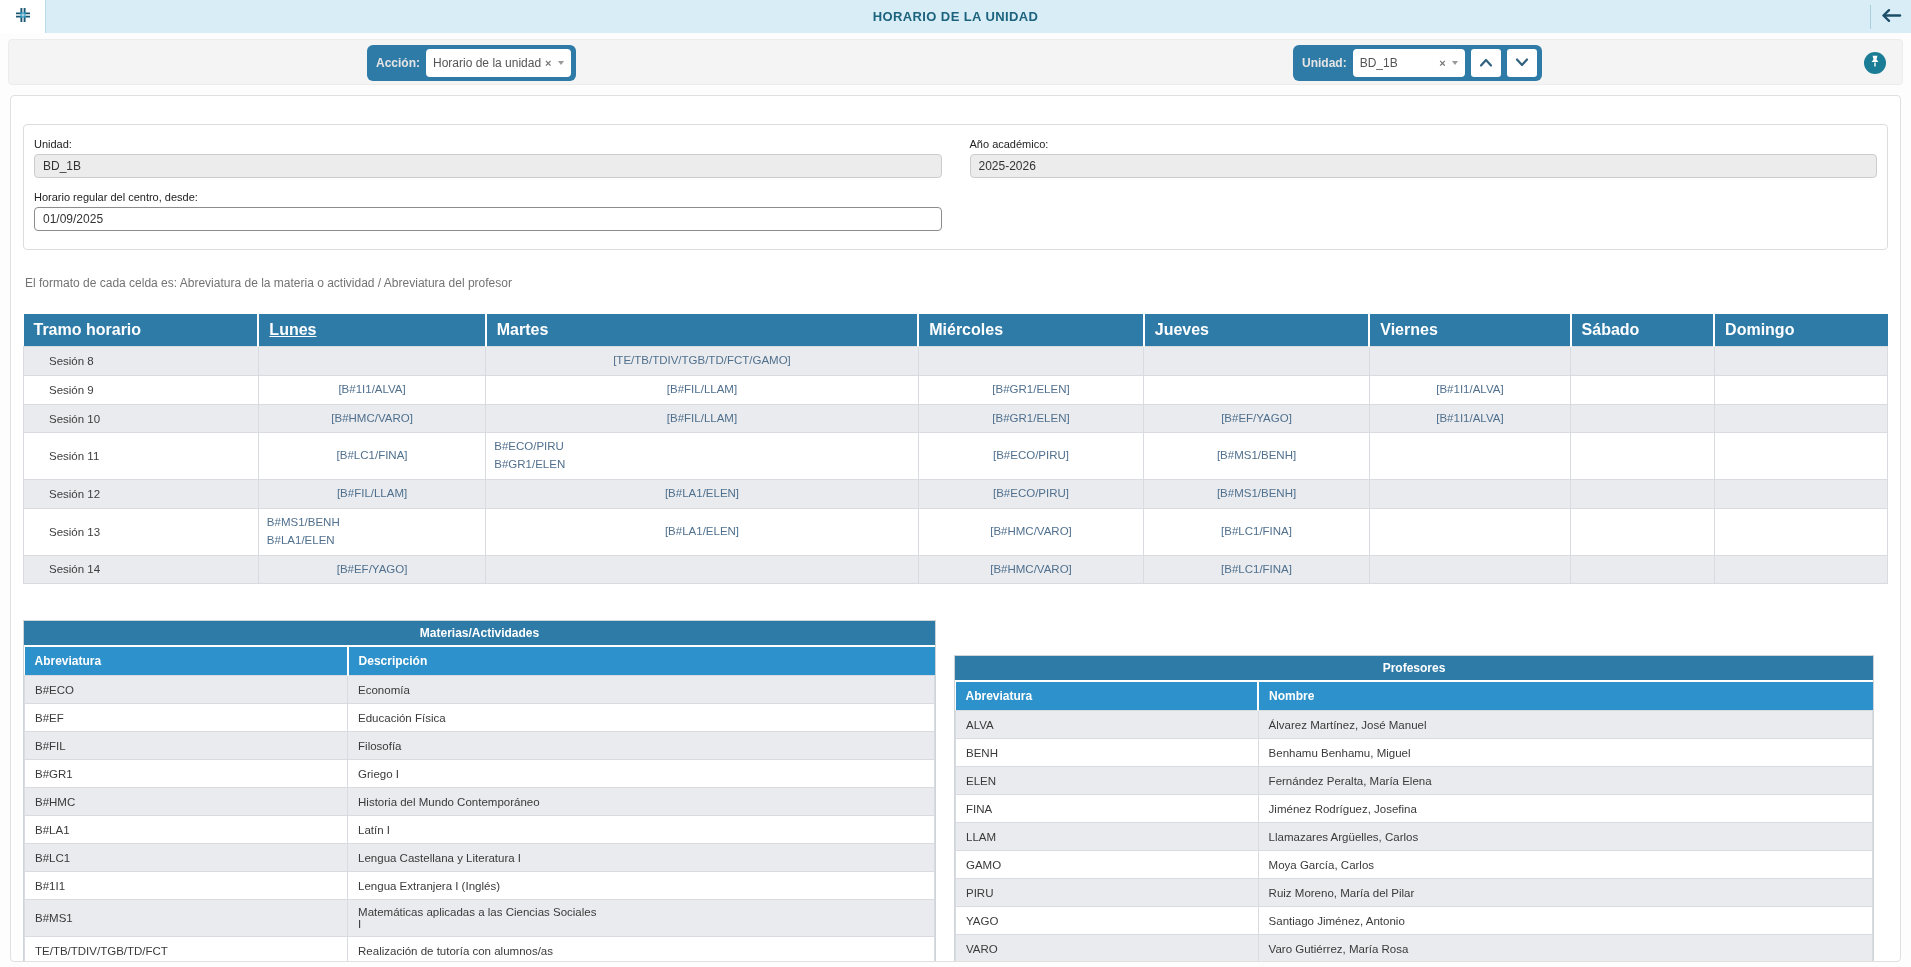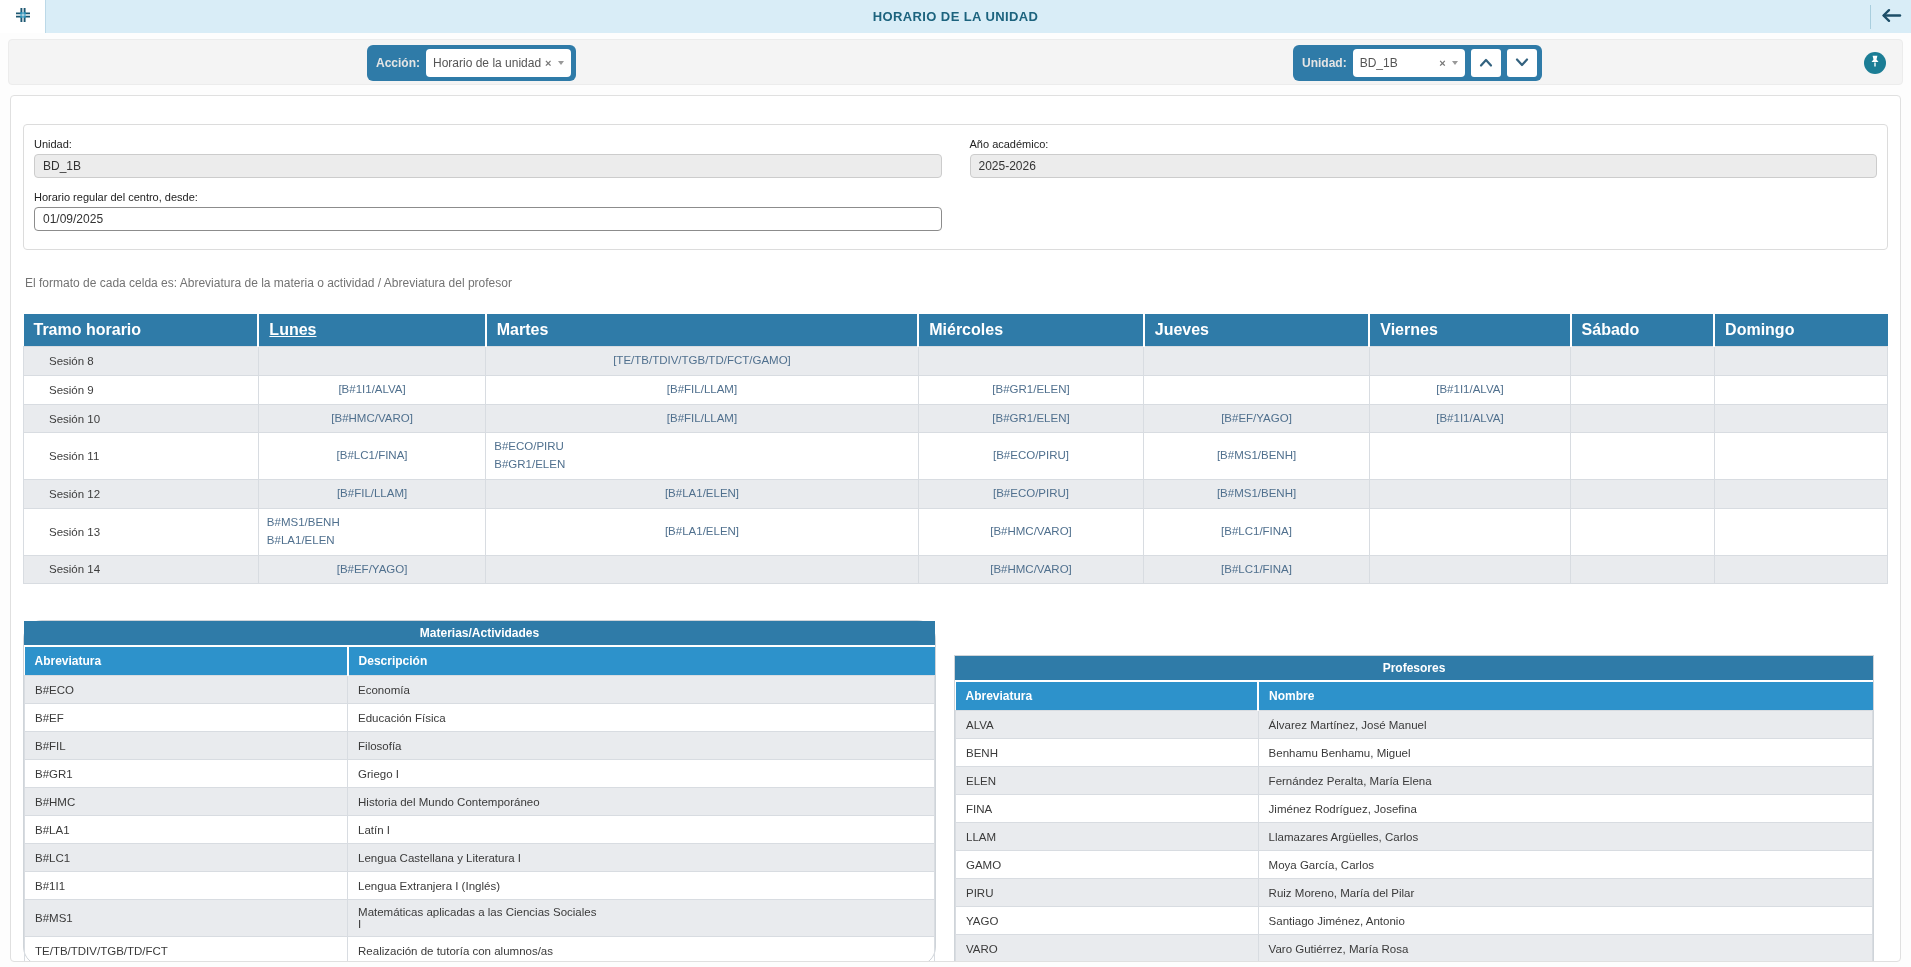--- a/index.html
+++ b/index.html
@@ -69,21 +69,21 @@
   .schedule .entry{line-height:1.55;}
   
   .bottom{display:flex;gap:18px;margin-top:36px;align-items:flex-start;}
   .subtable{border:1px solid #cfd4d9;}
   .subtable .ttl{background:var(--accent);color:#fff;font-weight:bold;font-size:12px;text-align:center;padding:5px 4px;border-bottom:2px solid #fff;}
   .subtable table{width:100%;table-layout:fixed;font-size:11.5px;}
   .subtable thead th{background:var(--header-light);color:#fff;text-align:left;font-weight:bold;font-size:12px;padding:7px 10px;}
   .subtable thead th + th{border-left:2px solid #fff;}
   .subtable tbody td{border:1px solid var(--grid);padding:6px 10px;height:28px;color:#3a3a3a;vertical-align:middle;white-space:pre-line;}
   .subtable tbody tr:nth-child(odd){background:var(--stripe);}
-  .materias{width:913px;border-radius:19px;}
+  .materias{width:913px;}
   .materias th:nth-child(1){width:35.5%;}
   .profesores{width:920px;margin-top:35px;}
   .profesores th:nth-child(1){width:33%;}
 </style>
 </head>
 <body>
 
 <div class="topbar">
   <div class="topbar-left">
     <span>

